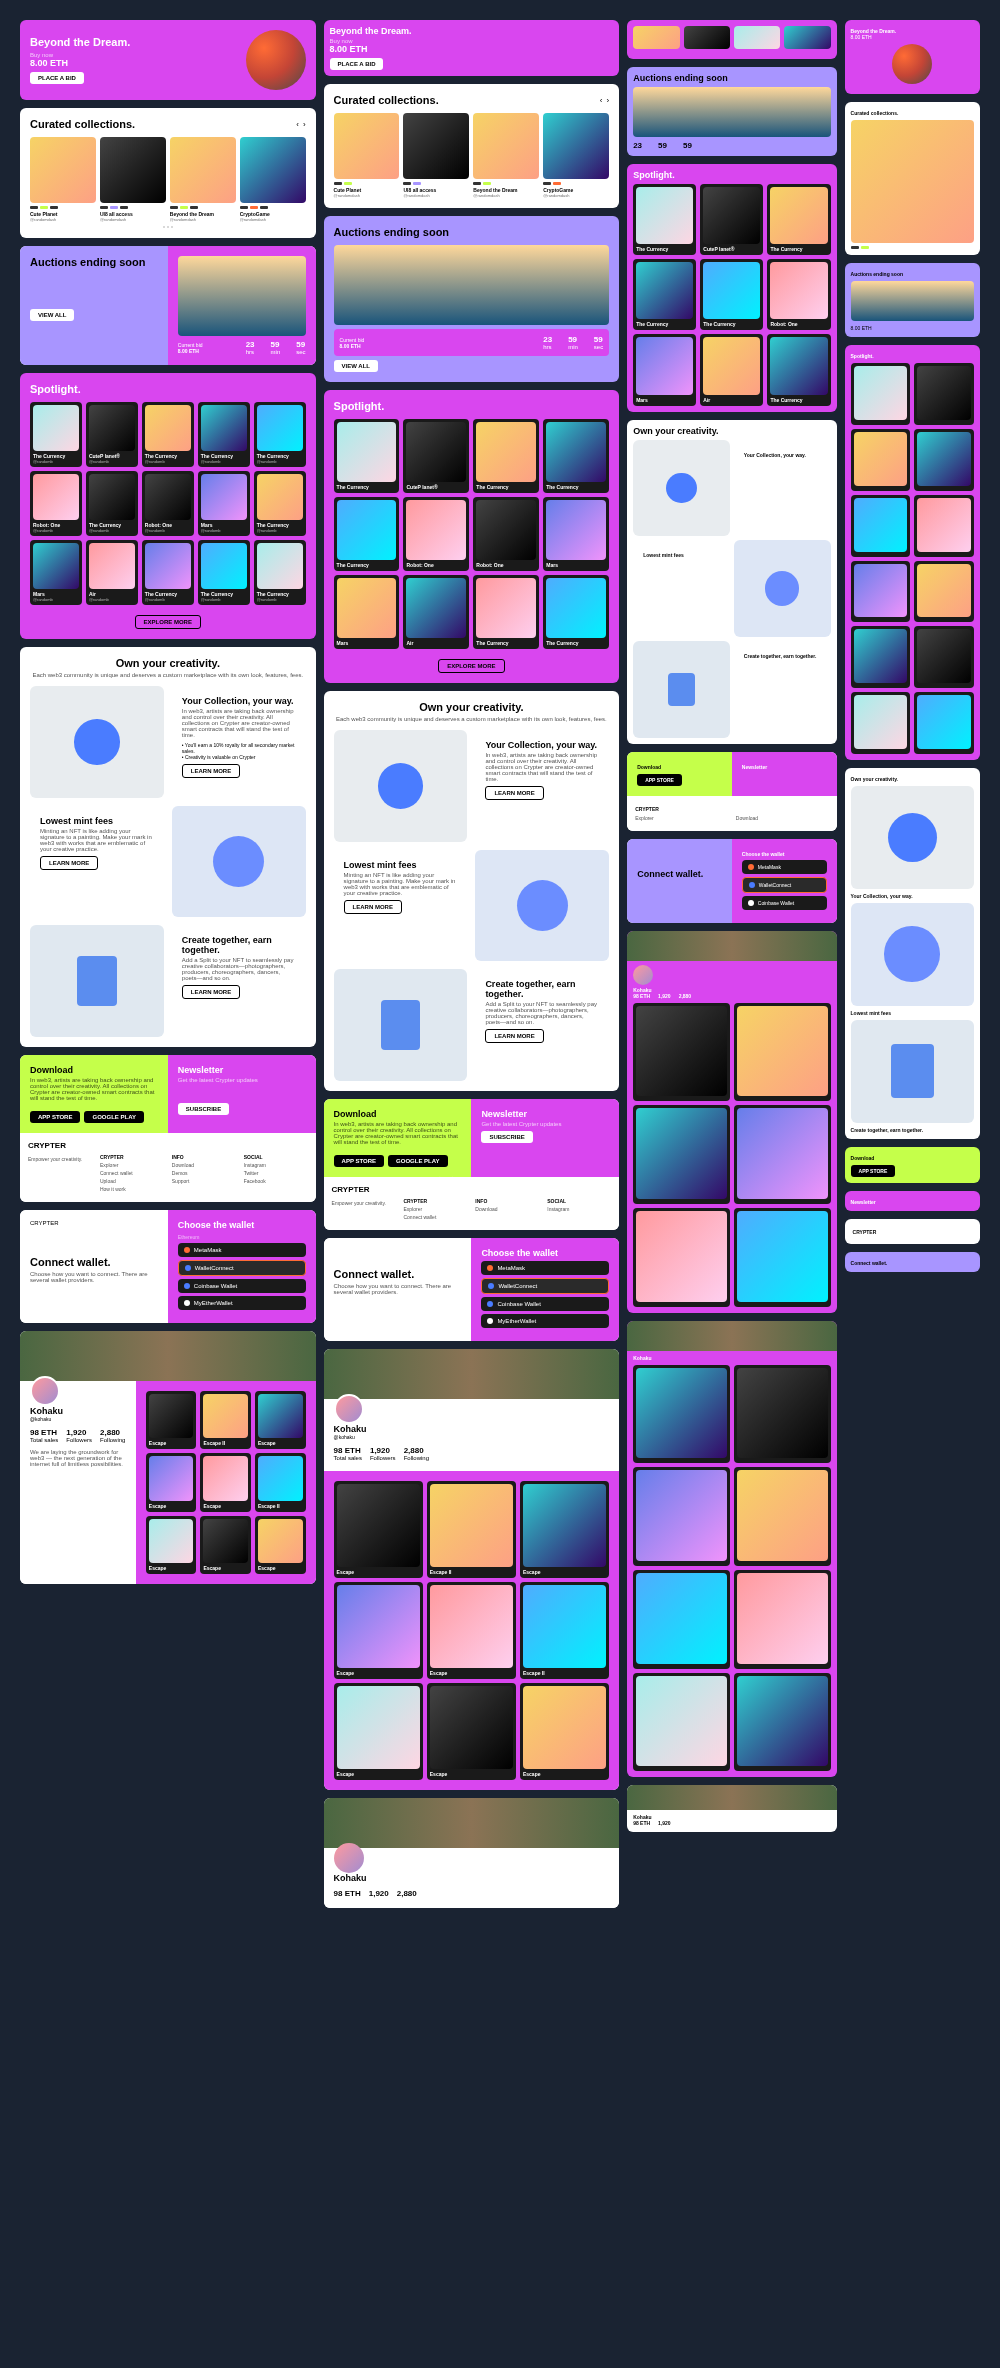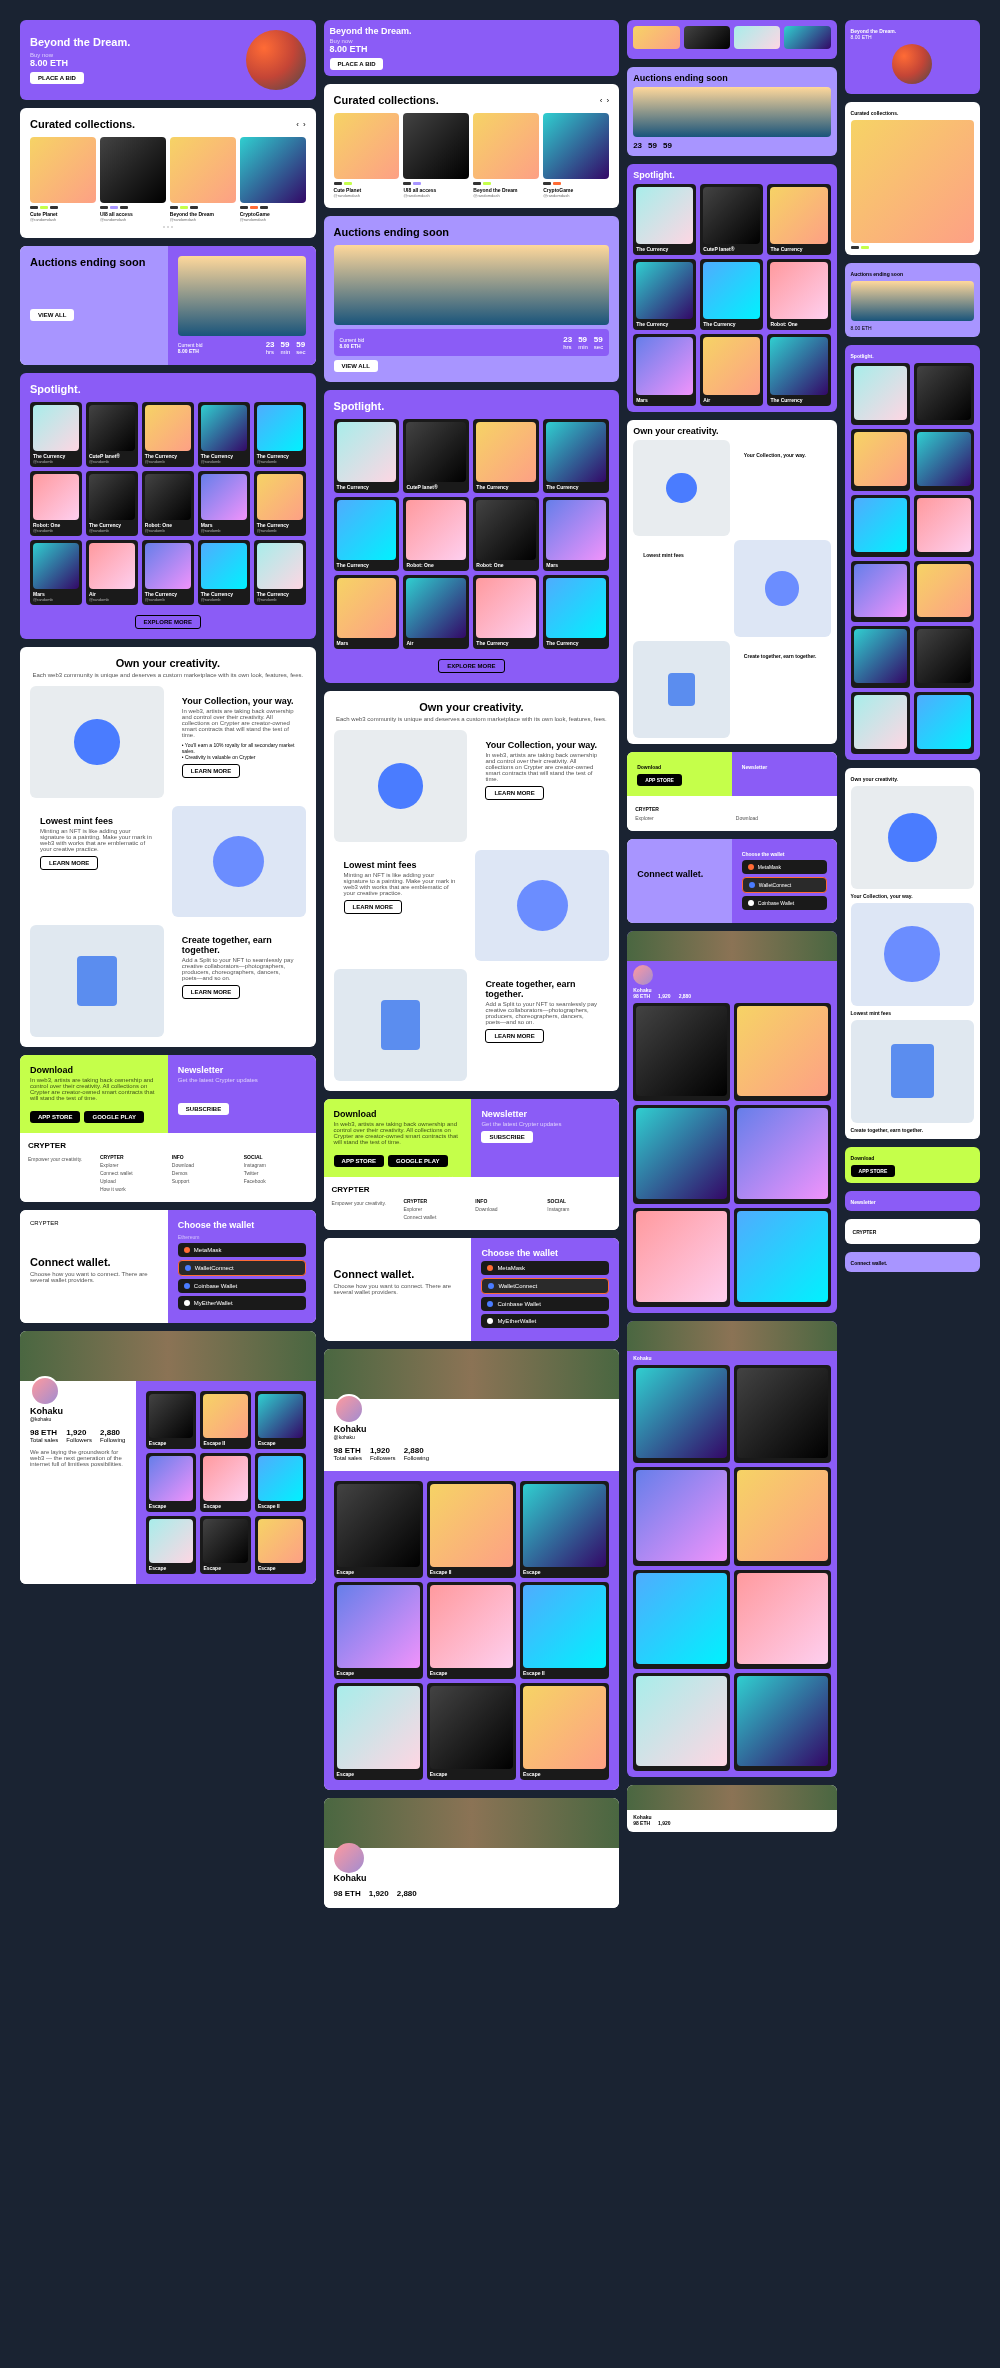--- a/index.html
+++ b/index.html
@@ -1,21 +1,21 @@
 <!DOCTYPE html>
 <html><head>
 <meta charset="utf-8">
 <style>
 *{margin:0;padding:0;box-sizing:border-box}
 body{background:#1a2332;font-family:-apple-system,BlinkMacSystemFont,sans-serif;font-size:8px;color:#fff;padding:20px}
 .canvas{display:flex;gap:8px;max-width:960px;margin:0 auto}
 .col{display:flex;flex-direction:column;gap:8px}
 .c1{flex:1.2}.c2{flex:1.2}.c3{flex:0.85}.c4{flex:0.55}
 .card{border-radius:6px;overflow:hidden;background:#fff;color:#000}
-.dark{background:#8b5cf6;color:#fff}
+.dark{background:#d946ef;color:#fff}
 .purple{background:#a895ff;color:#000}
 .lime{background:#c5ff4a;color:#000}
 .pad{padding:10px}
 .pad-sm{padding:6px}
 .title{font-weight:700;font-size:11px;line-height:1.2}
 .title-sm{font-weight:700;font-size:9px}
 .sub{font-size:6px;opacity:.7;margin-top:2px}
 .price{font-weight:700;font-size:9px}
 .btn{display:inline-block;background:#fff;color:#000;padding:3px 8px;border-radius:3px;font-size:6px;font-weight:600;margin-top:4px}
 .btn-dark{background:#000;color:#fff}
@@ -55,21 +55,21 @@
 .fcol div{margin:2px 0;opacity:.7}
 .avatar{width:30px;height:30px;border-radius:50%;background:linear-gradient(135deg,#ff9a9e,#a18cd1)}
 .banner{height:50px;background:linear-gradient(90deg,#4a6741,#8b7355,#4a6741)}
 .stats{display:flex;gap:8px;font-size:6px}
 .stat{text-align:left}
 .stat b{display:block;font-size:8px}
 .wallet-item{background:#1a1a1a;padding:4px 6px;border-radius:4px;margin:3px 0;font-size:6px;display:flex;align-items:center;gap:4px}
 .wallet-item.active{background:#2a2a2a;border:1px solid #ff6b35}
 .wdot{width:6px;height:6px;border-radius:50%;background:#ff6b35}
 .wdot.b{background:#4a7cff}.wdot.c{background:#fff}
-.timer{display:flex;gap:6px;font-size:6px}
+.timer{display:flex;gap:16px;font-size:6px}
 .timer b{font-size:8px;display:block}
 .auction-img{height:80px;background:linear-gradient(180deg,#ffd89b,#19547b);border-radius:4px;margin-bottom:4px}
 .tiny{font-size:5px}
 .item{background:#1a1a1a;border-radius:4px;padding:3px}
 .item .thumb{margin-bottom:2px}
 .wm{position:fixed;top:50%;left:50%;transform:translate(-50%,-50%);color:rgba(255,255,255,.15);font-size:14px;pointer-events:none;z-index:999}
 </style>
 </head>
 <body>
 

